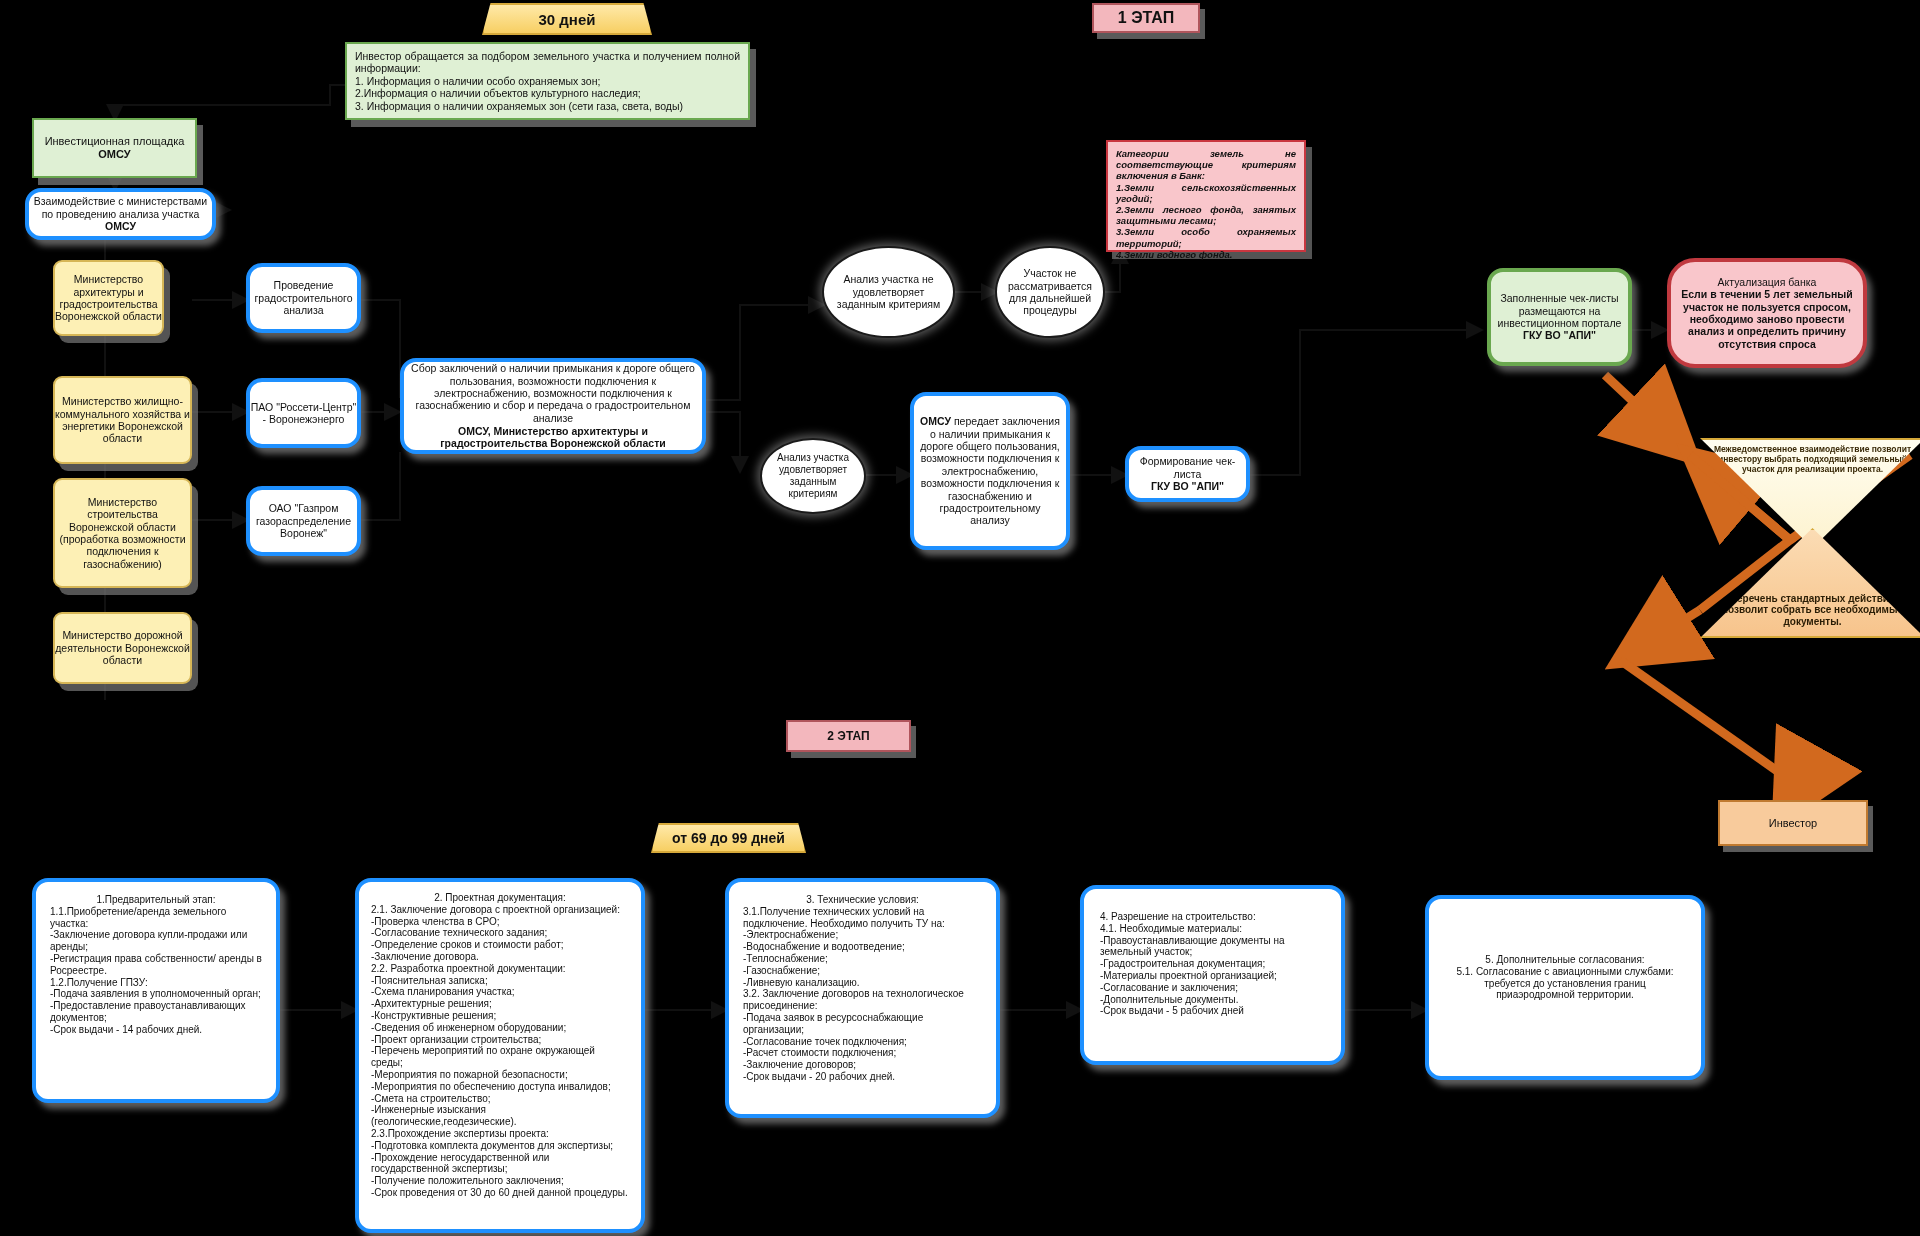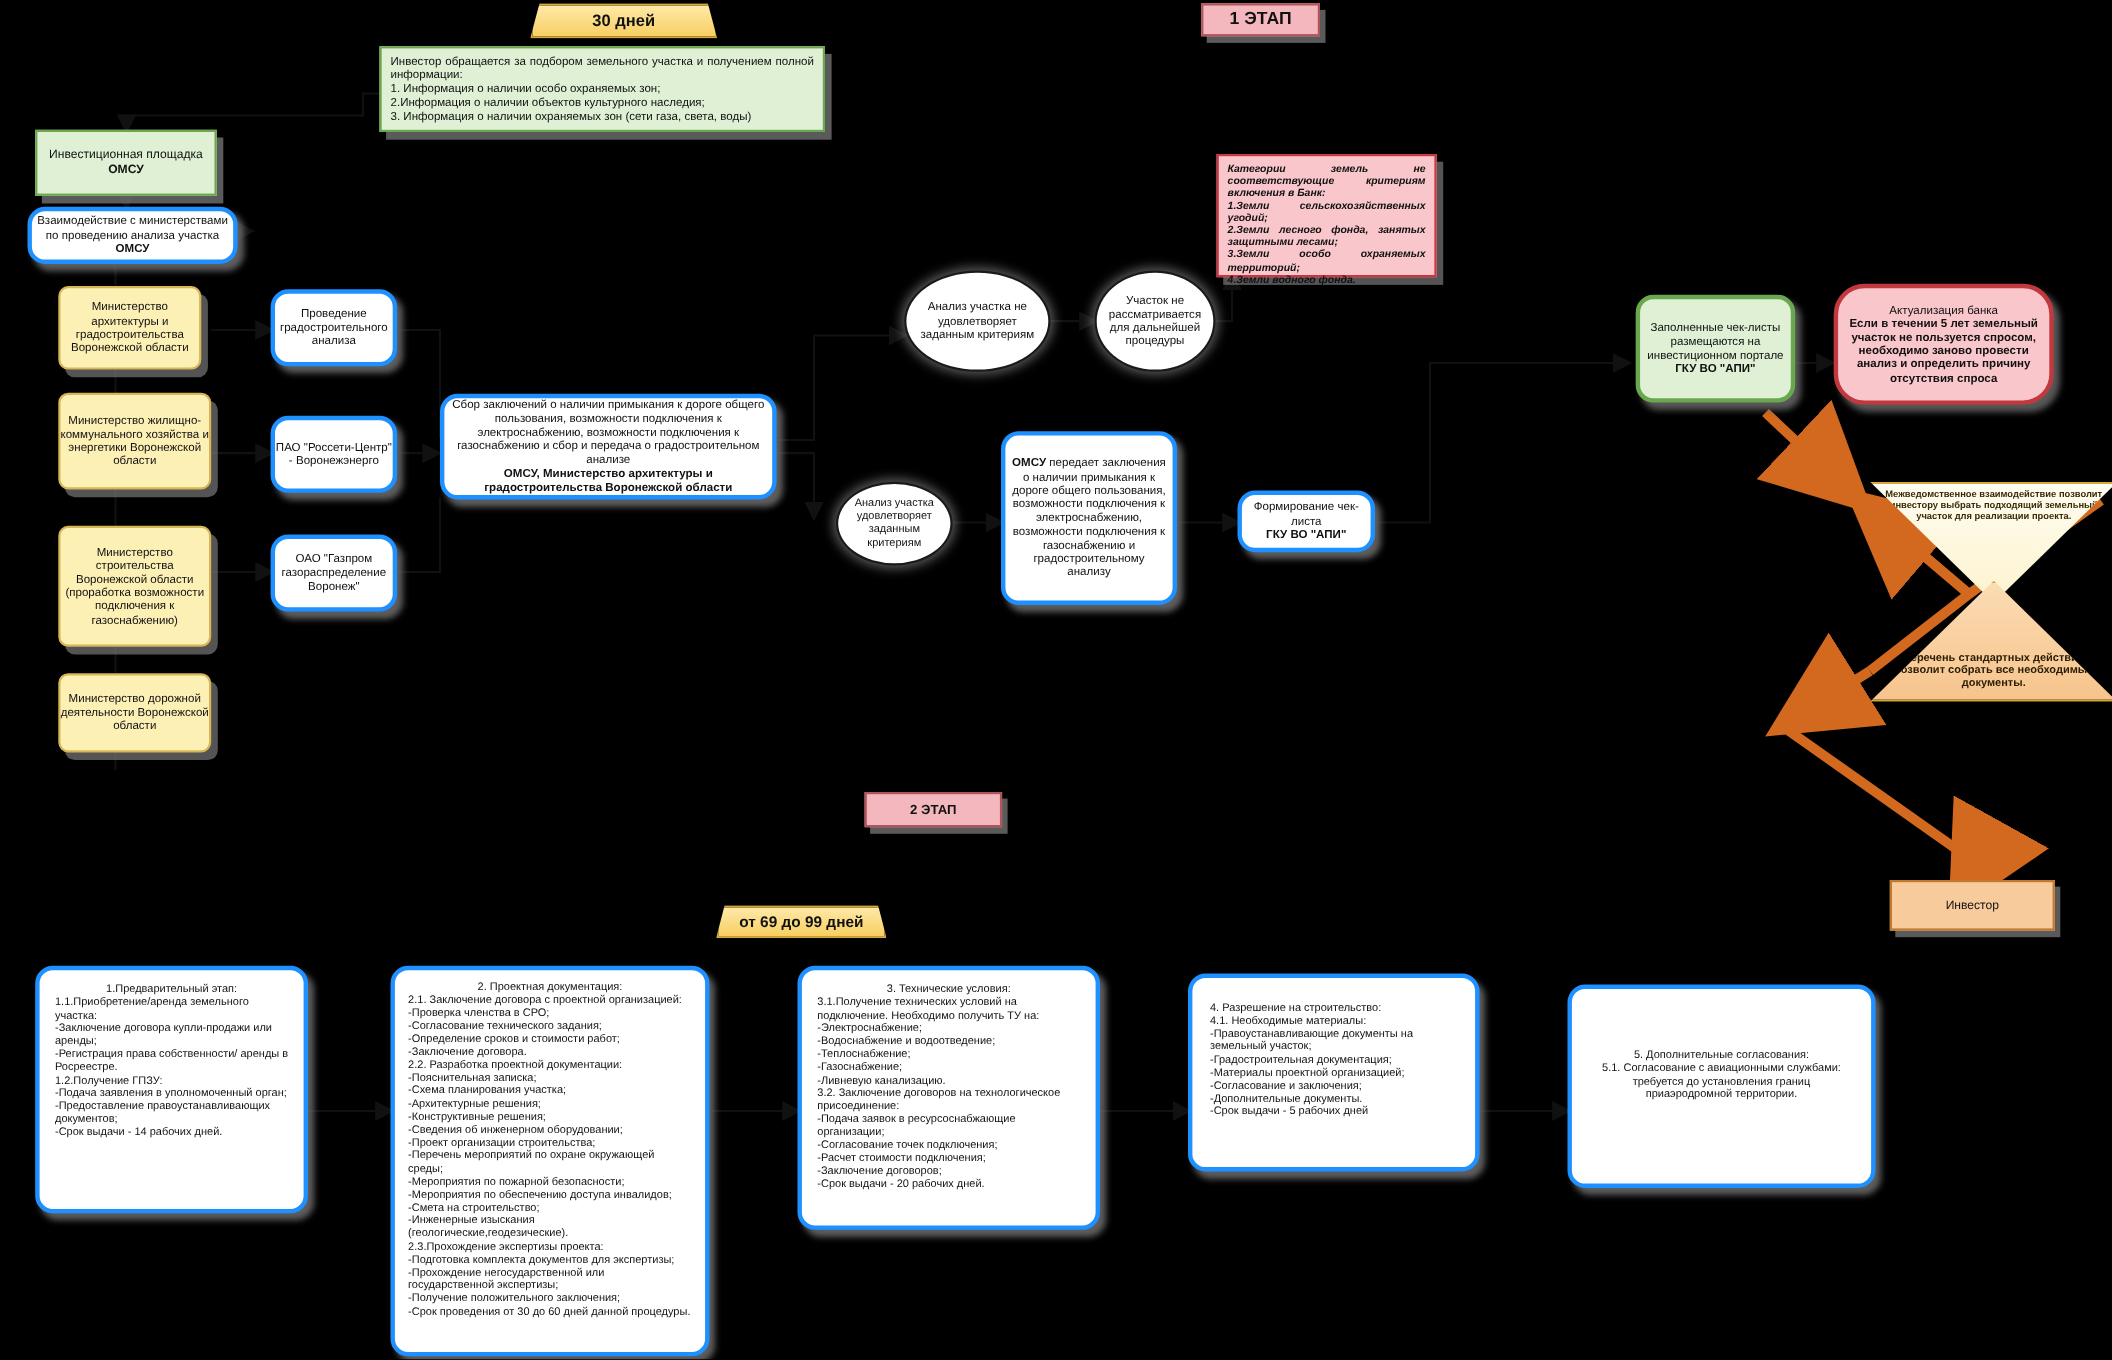--- a/index.html
+++ b/index.html
@@ -209,25 +209,25 @@
   </div>
 
   <div class="node rounded-blue" style="left:25px;top:188px;width:191px;height:52px;">
     <div class="txt" style="font-size:10.5px;">
       <div>Взаимодействие с министерствами</div>
       <div>по проведению анализа участка</div>
       <div class="b">ОМСУ</div>
     </div>
   </div>
 
-  <div class="node rect-yellow" style="left:53px;top:260px;width:130px;height:76px;">
+  <div class="node rect-yellow" style="left:53px;top:260px;width:111px;height:76px;">
     <div class="txt" style="font-size:10.5px;">Министерство архитектуры и градостроительства Воронежской области</div>
   </div>
 
-  <div class="node rect-yellow" style="left:53px;top:357px;width:139px;height:88px;">
+  <div class="node rect-yellow" style="left:53px;top:376px;width:139px;height:88px;">
     <div class="txt" style="font-size:10.5px;">Министерство жилищно-коммунального хозяйства и энергетики Воронежской области</div>
   </div>
 
   <div class="node rect-yellow" style="left:53px;top:478px;width:139px;height:110px;">
     <div class="txt" style="font-size:10.5px;">Министерство строительства Воронежской области (проработка возможности подключения к газоснабжению)</div>
   </div>
 
   <div class="node rect-yellow" style="left:53px;top:612px;width:139px;height:72px;">
     <div class="txt" style="font-size:10.5px;">Министерство дорожной деятельности Воронежской области</div>
   </div>

